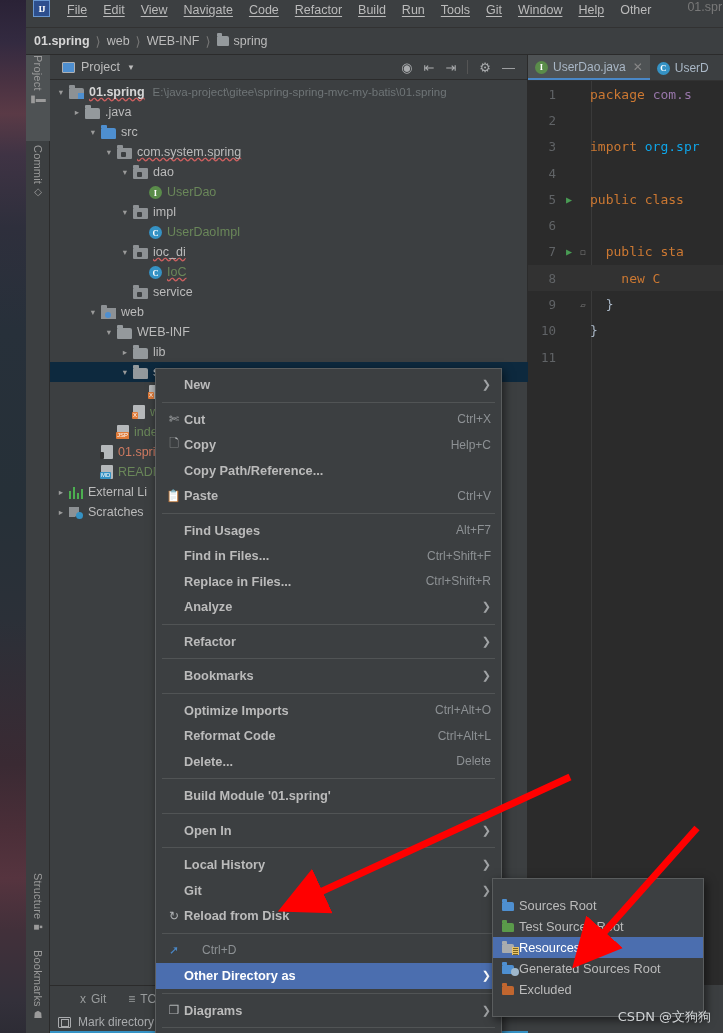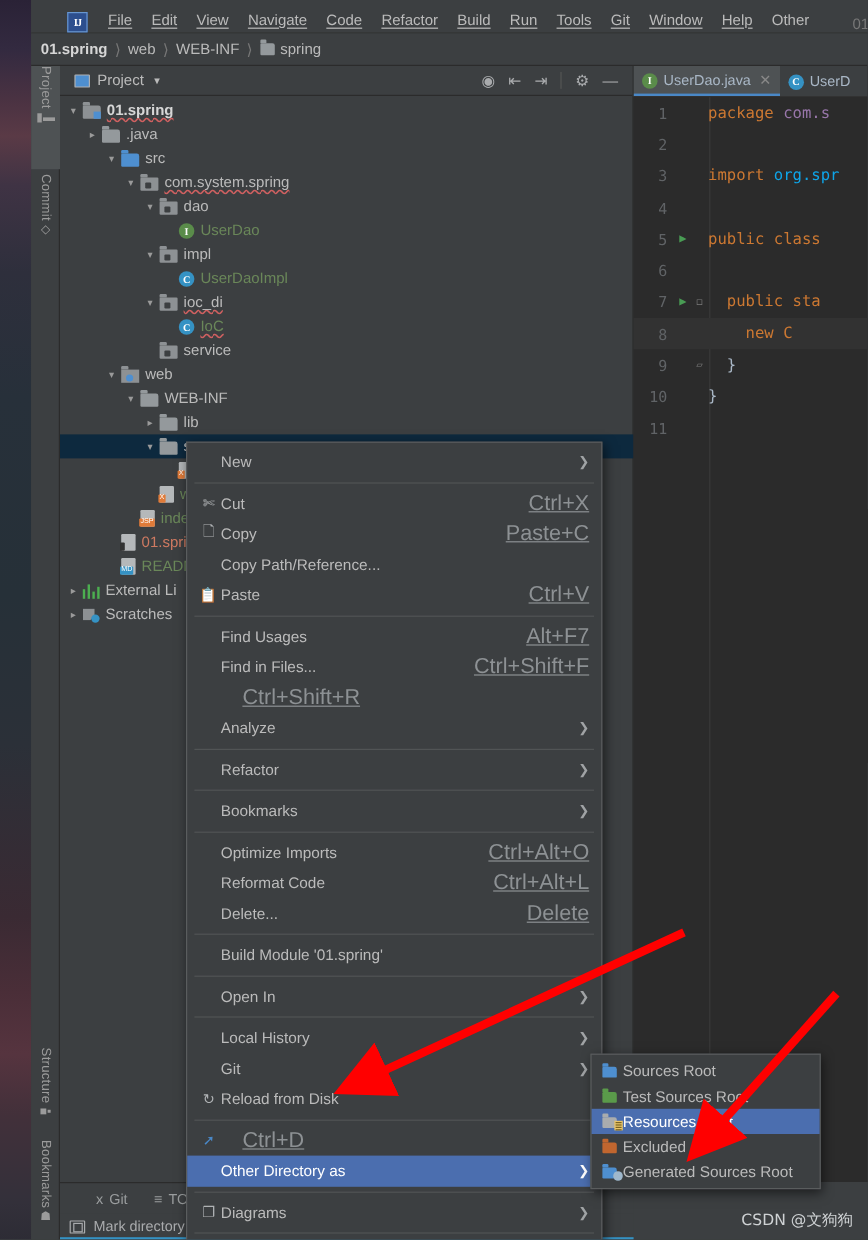--- a/index.html
+++ b/index.html
@@ -25,23 +25,22 @@
 
   
   #ide {
     position:absolute; left:26px; top:0; width:697px; height:1033px;
     background:#3c3f41; z-index:1;
   }
 
   
   #menubar {
     position:absolute; left:0; top:0; width:697px; height:28px;
-    background:#3c3f41; display:flex; align-items:flex-end;
+    background:#3c3f41; display:flex; align-items:flex-start;
     border-bottom:1px solid #323232;
-    padding-left:23px;
   }
   .idea-logo {
     width:17px; height:17px; margin-left:7px; margin-right:9px;
     background:#2d4f8e; border:1px solid #6897d0;
     color:#ffffff; font-size:9px; font-weight:bold;
     display:flex; align-items:center; justify-content:center;
     font-family:"Liberation Serif", serif; letter-spacing:-1px;
     flex:0 0 auto;
   }
   .menu-item {
@@ -218,31 +217,31 @@
   .mi {
     height:25.5px; display:flex; align-items:center; position:relative;
     padding:0 10px 0 8px; font-size:12.8px; color:#bbbbbb; cursor:default;
     white-space:nowrap;
   }
   .mi.hl { background:#4b6eaf; color:#ffffff; }
   .mi .mi-ico {
     width:20px; flex:0 0 auto; font-size:12px; color:#b0b3b5;
     display:flex; align-items:center; justify-content:center;
   }
-  .mi .mi-txt { flex:1 1 auto; }
-  .mi .mi-key { color:#8d9194; font-size:18px; margin-left:18px;text-decoration:underline; }
+  .mi .mi-txt { flex:1 1 auto;font-weight:bold; }
+  .mi .mi-key { color:#8d9194; font-size:12px; margin-left:18px; }
   .mi .mi-arrow { color:#a0a3a5; font-size:11px; margin-left:14px; }
   .mi.hl .mi-arrow { color:#fff; }
   .msep { height:1px; background:#515455; margin:4px 6px; }
 
   
   #submenu {
-    position:absolute; left:492px; top:878px; width:192px;
+    position:absolute; left:492px; top:878px; width:212px;
     background:#3c3f41; border:1px solid #5a5d5e;
-    box-shadow:2px 3px 9px rgba(0,0,0,.55); z-index:35; padding:3px 0;
+    box-shadow:2px 3px 9px rgba(0,0,0,.55); z-index:35; padding:16px 0;
   }
   .si { height:21px; display:flex; align-items:center; padding:0 8px; font-size:12.8px;
         color:#bbbbbb; cursor:default; white-space:nowrap; }
   .si.hl { background:#4b6eaf; color:#fff; }
   .si-ico { width:18px; flex:0 0 auto; position:relative; height:14px; }
   .sf { position:absolute; left:1px; top:3px; width:12px; height:9px; border-radius:1px 2px 1px 1px; }
   .sf:before{content:'';position:absolute;left:0;top:-3px;width:5px;height:3px;border-radius:1px 1px 0 0;background:inherit;}
   .sf-blue{ background:#4e8fd0; }
   .sf-green{ background:#5a9a4a; }
   .sf-grey{ background:#a9acae; }
@@ -350,20 +349,21 @@
         <span class="ph-act">—</span>
       </span>
     </div>
 
     <div id="tree">
 
       <div class="trow" style="padding-left:6px;">
         <span class="arrow">▾</span>
         <span class="ico f-mod"></span>
         <span class="tlabel squiggle" style="font-weight:bold;color:#d6d6d6;">01.spring</span>
+        <span class="tpath">E:\java-project\gitee\spring-spring-mvc-my-batis\01.spring</span>
       </div>
 
       <div class="trow" style="padding-left:22px;">
         <span class="arrow">▸</span>
         <span class="ico f-plain"></span>
         <span class="tlabel">.java</span>
       </div>
 
       <div class="trow" style="padding-left:38px;">
         <span class="arrow">▾</span>
@@ -598,21 +598,21 @@
     </div>
   <div class="msep"></div>
   <div class="mi">
       <span class="mi-ico">✄</span>
       <span class="mi-txt">Cut</span>
       <span class="mi-key">Ctrl+X</span>
     </div>
   <div class="mi">
       <span class="mi-ico">🗋</span>
       <span class="mi-txt">Copy</span>
-      <span class="mi-key">Paste+C</span>
+      <span class="mi-key">Help+C</span>
     </div>
   <div class="mi">
       <span class="mi-ico"></span>
       <span class="mi-txt">Copy Path/Reference...</span>
     </div>
   <div class="mi">
       <span class="mi-ico">📋</span>
       <span class="mi-txt">Paste</span>
       <span class="mi-key">Ctrl+V</span>
     </div>
@@ -622,20 +622,21 @@
       <span class="mi-txt">Find Usages</span>
       <span class="mi-key">Alt+F7</span>
     </div>
   <div class="mi">
       <span class="mi-ico"></span>
       <span class="mi-txt">Find in Files...</span>
       <span class="mi-key">Ctrl+Shift+F</span>
     </div>
   <div class="mi">
       <span class="mi-ico"></span>
+      <span class="mi-txt">Replace in Files...</span>
       <span class="mi-key">Ctrl+Shift+R</span>
     </div>
   <div class="mi">
       <span class="mi-ico"></span>
       <span class="mi-txt">Analyze</span>
       <span class="mi-arrow">❯</span>
     </div>
   <div class="msep"></div>
   <div class="mi">
       <span class="mi-ico"></span>
@@ -733,30 +734,30 @@
           <i></i>
           <i></i>
           <i></i>
           <i></i>
         </span>
       </span>
     <span>Resources Root</span>
   </div>
   <div class="si">
     <span class="si-ico">
-        <span class="sf sf-orange"></span>
-      </span>
-    <span>Excluded</span>
-  </div>
-  <div class="si">
-    <span class="si-ico">
         <span class="sf sf-blue"></span>
         <span class="gear-badge"></span>
       </span>
     <span>Generated Sources Root</span>
+  </div>
+  <div class="si">
+    <span class="si-ico">
+        <span class="sf sf-orange"></span>
+      </span>
+    <span>Excluded</span>
   </div>
 </div>
 
 <div id="watermark">CSDN @文狗狗</div>
 
 <svg id="arrows" viewBox="0 0 723 1033" xmlns="http://www.w3.org/2000/svg">
   <defs>
     <marker id="ah" markerWidth="7" markerHeight="7" refX="1" refY="3.5" orient="auto">
       <polygon points="0,0 7,3.5 0,7" fill="#ff0000"></polygon>
     </marker>

